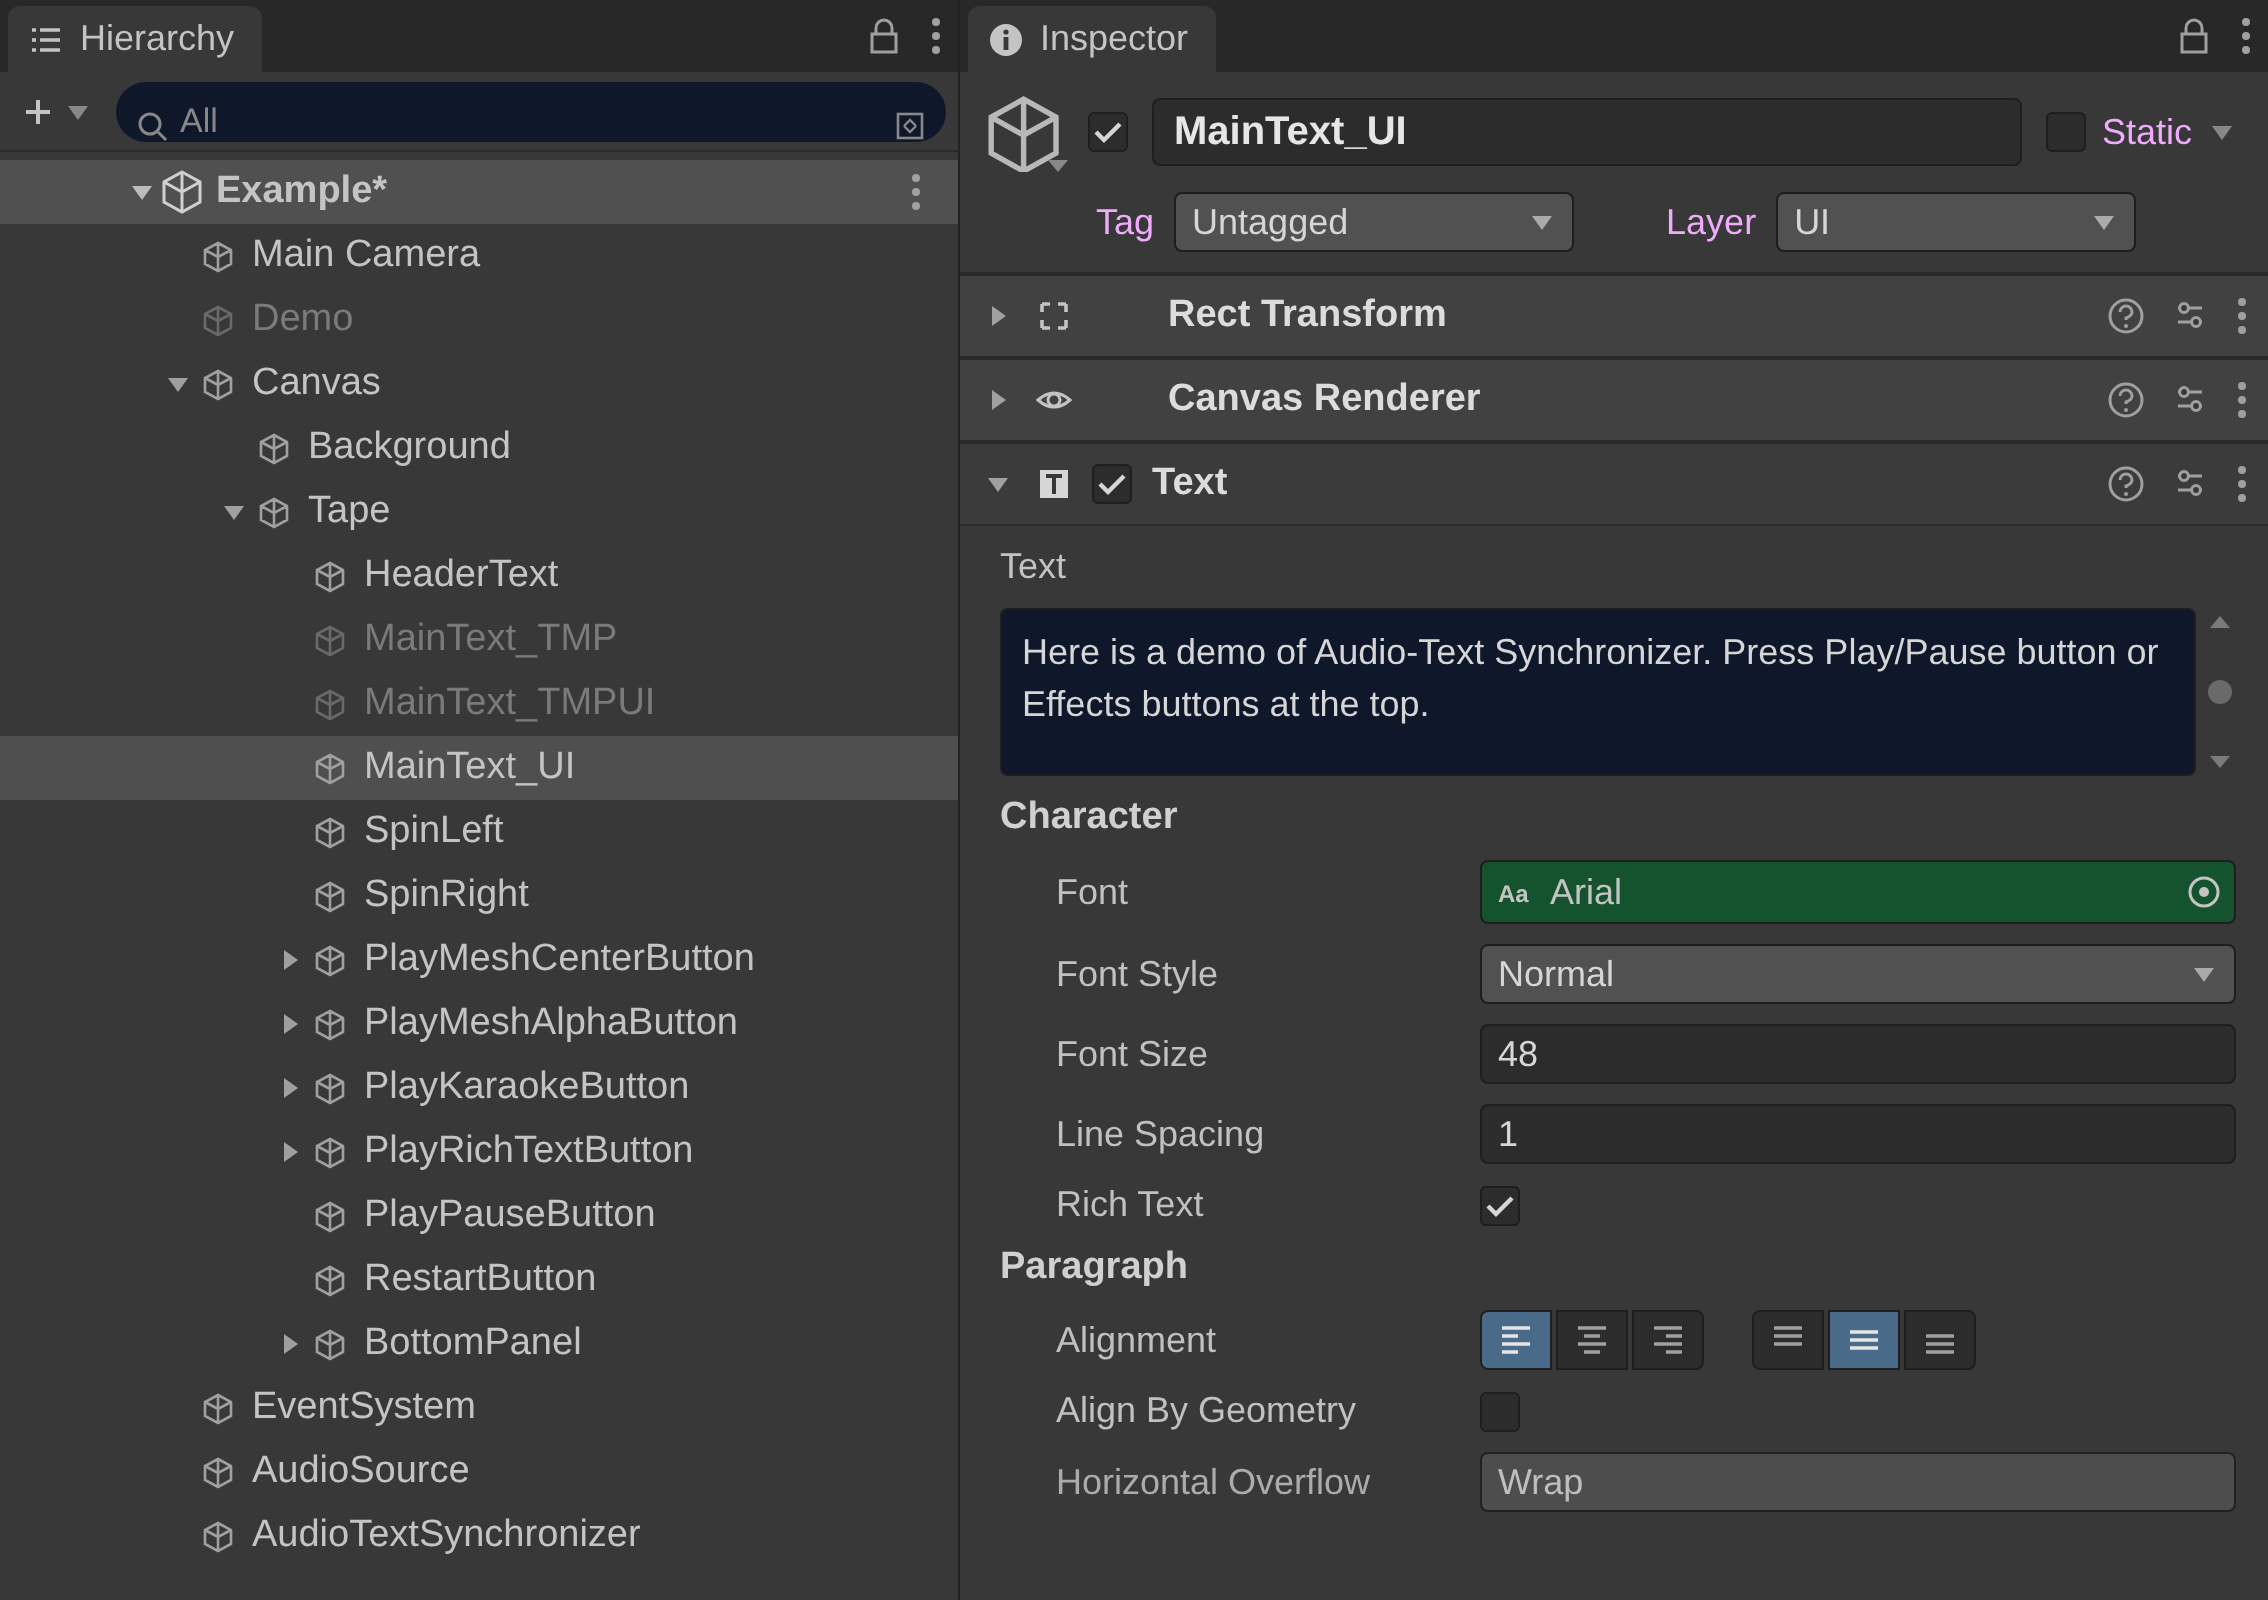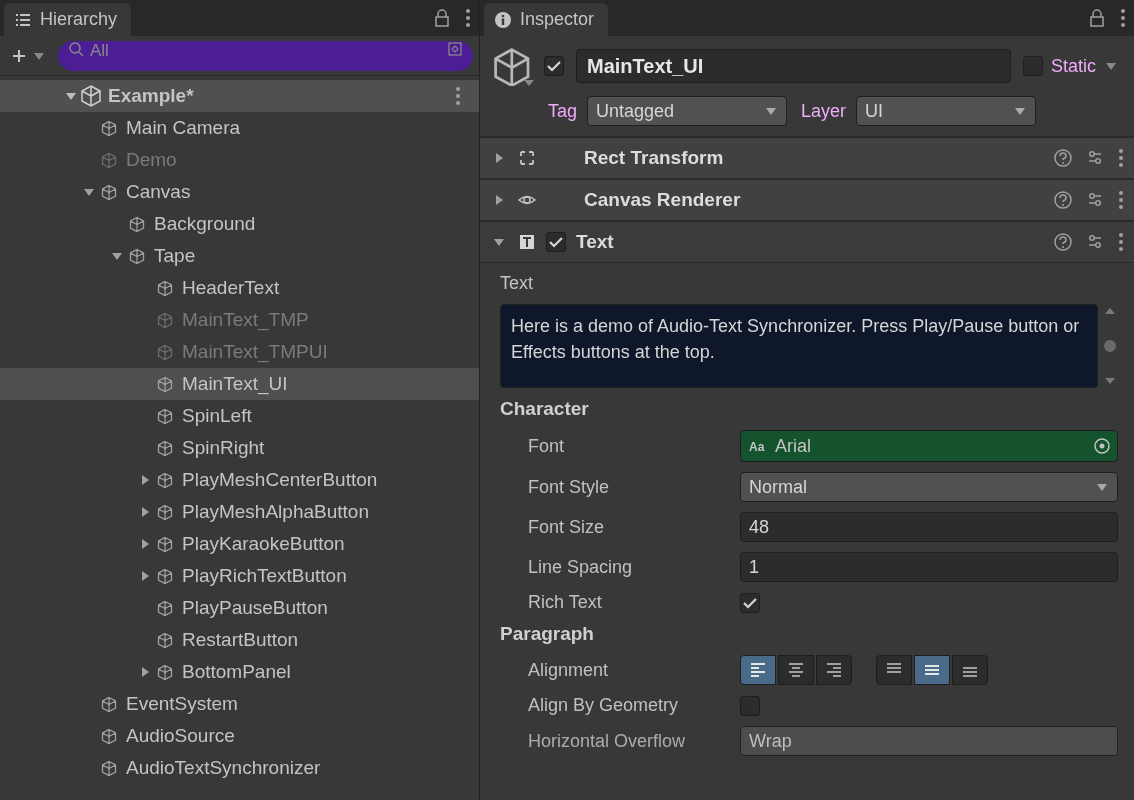--- a/index.html
+++ b/index.html
@@ -13,21 +13,21 @@
 
 
 .tab-bar { height:36px; background:#282828; display:flex; align-items:flex-end; position:relative; }
 .tab-bar .right-tools { position:absolute; right:8px; top:0; height:36px; display:flex; align-items:center; gap:14px; }
 .tab { background:#383838; border-radius:6px 6px 0 0; padding:6px 14px 6px 10px; display:flex; align-items:center; gap:8px; font-size:18px; color:#c4c4c4; margin-left:4px; }
 .tab svg { flex-shrink:0; }
 
 
 .h-toolbar { height:40px; display:flex; align-items:center; gap:8px; padding:4px 6px; border-bottom:1px solid #2a2a2a; }
 .plus-btn { display:flex; align-items:center; gap:4px; padding:2px 4px; }
-.search-pill { flex:1; background:#4c1d95; border-radius:16px; height:30px; display:flex; align-items:flex-start; padding:0 10px; gap:6px; }
+.search-pill { flex:1; background:#0f172a; border-radius:16px; height:30px; display:flex; align-items:flex-end; padding:0 10px; gap:6px; }
 .search-pill input { flex:1; background:none; border:none; outline:none; color:#888; font-size:17px; }
 .search-pill input::placeholder { color:#888; }
 
 
 .tree { flex:1; overflow:auto; padding-top:4px; }
 .tree-row { height:32px; display:flex; align-items:center; padding-left:4px; white-space:nowrap; position:relative; }
 .tree-row.scene { background:#505050; }
 .tree-row.selected { background:#4f4f4f; }
 .tr-spacer { display:inline-block; height:1px; }
 .foldout { width:18px; display:inline-flex; justify-content:center; }
@@ -527,21 +527,21 @@
       </div>
     </div>
     <div class="obj-row2">
       <span class="lbl">Tag</span>
       <div class="dropdown tag-dd">
         <span>Untagged</span>
         <svg width="14" height="14" style="color:#aaa">
             <use href="#i-tri-down"></use>
           </svg>
       </div>
-      <span class="lbl" style="margin-left:4px">Layer</span>
+      <span class="lbl" style="margin-left:36px">Layer</span>
       <div class="dropdown layer-dd">
         <span>UI</span>
         <svg width="14" height="14" style="color:#aaa">
             <use href="#i-tri-down"></use>
           </svg>
       </div>
     </div>
   </div>
 
   <div class="comp-bar">

